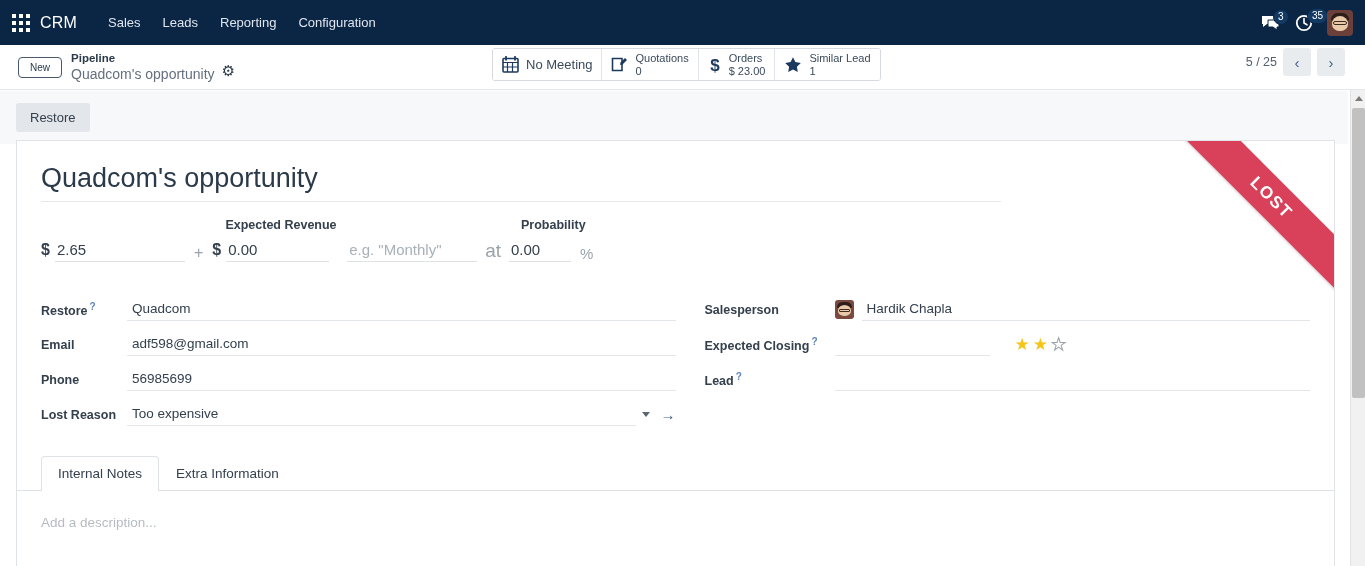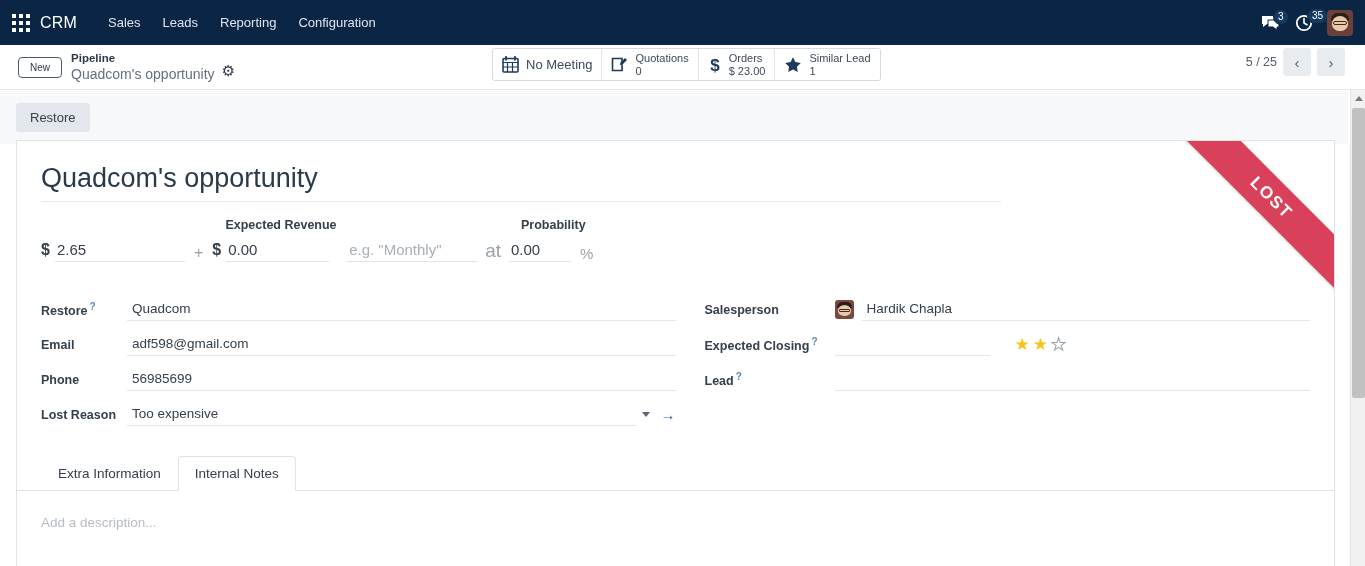--- a/index.html
+++ b/index.html
@@ -529,22 +529,22 @@
           <div class="field-value">
             <input class="fv-input" value="" style="">
           </div>
         </div>
 
       </div>
     </div>
 
     <div class="notebook">
       <div class="tabs">
+        <div class="tab active">Internal Notes</div>
         <div class="tab">Extra Information</div>
-        <div class="tab active">Internal Notes</div>
       </div>
       <div class="tab-pane">
         <div class="desc-placeholder">Add a description...</div>
       </div>
     </div>
 
   </div>
 </div>
 
 <div class="scrollbar">

